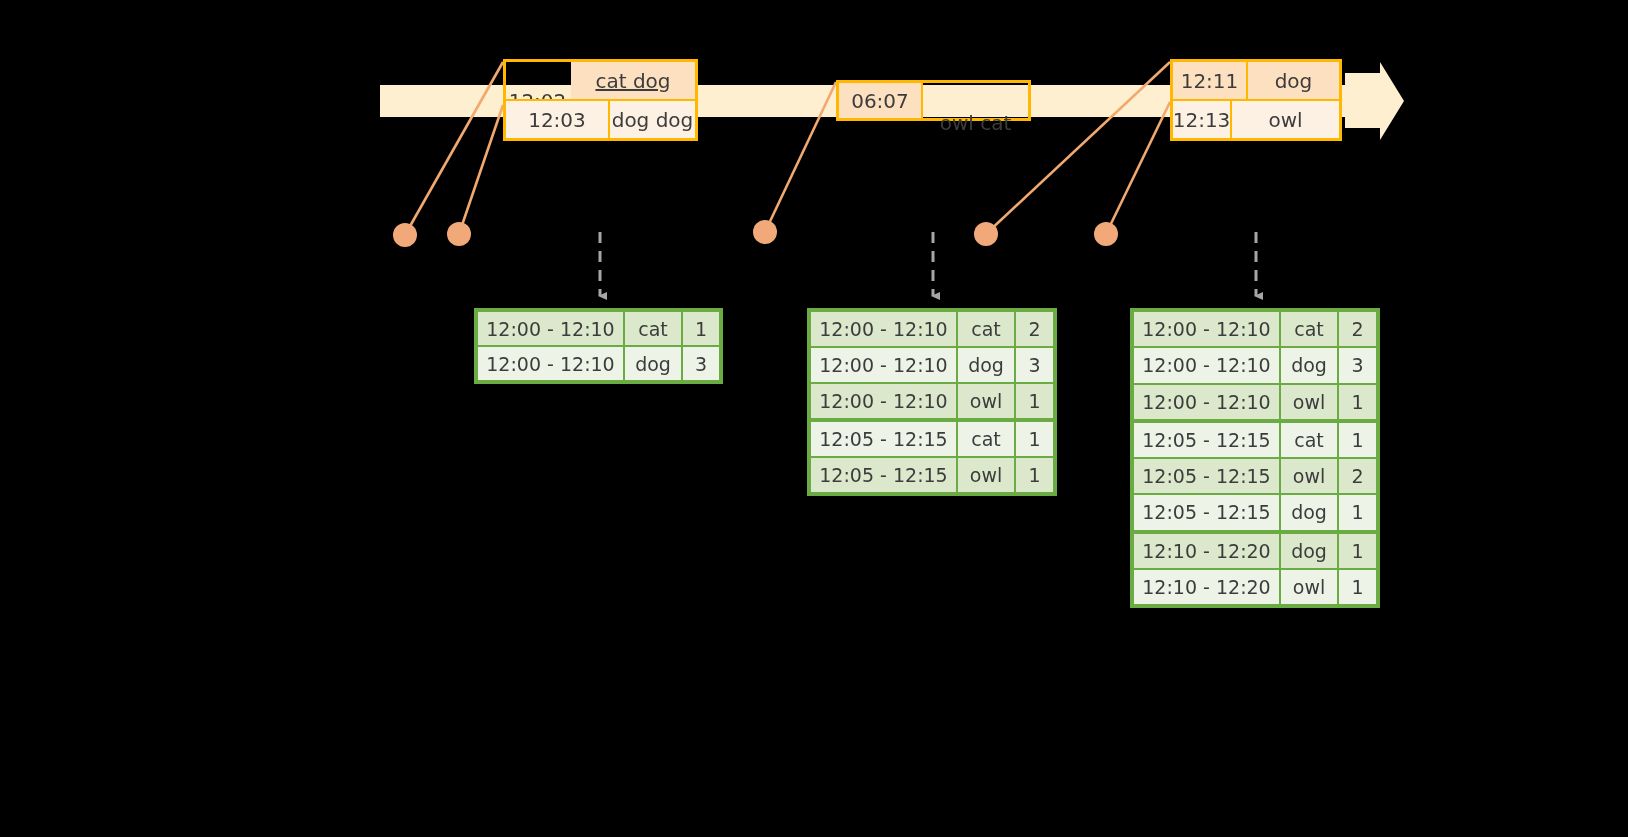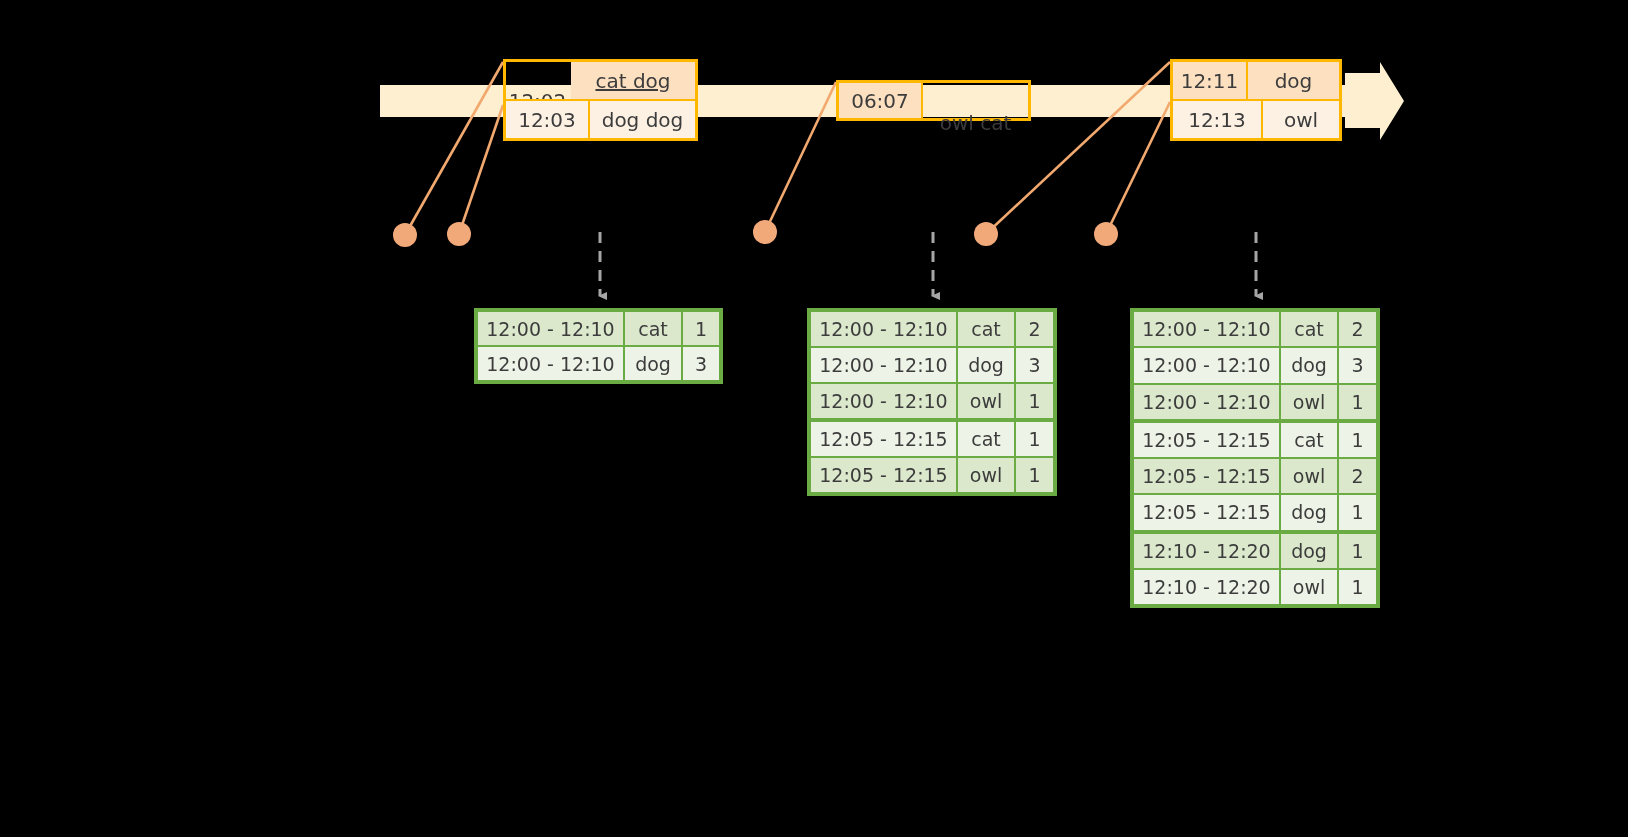--- a/index.html
+++ b/index.html
@@ -113,39 +113,39 @@
       <line x1="1256" y1="232" x2="1256" y2="296" marker-end="url(#gray-arrow)"></line>
     </g>
   </svg>
 
   <div class="evt-box" style="left:503px; top:59px; width:195px; height:82px;">
     <div class="evt-row shade-a">
       <div class="evt-cell time" style="width:65px;margin-top:39px;">12:02</div>
       <div class="evt-cell words" style="flex:1;text-decoration:underline;">cat dog</div>
     </div>
     <div class="evt-row shade-b">
-      <div class="evt-cell time" style="width:84px;">12:03</div>
+      <div class="evt-cell time" style="width:104px;">12:03</div>
       <div class="evt-cell words" style="flex:1;">dog dog</div>
     </div>
   </div>
 
   <div class="evt-box" style="left:836px; top:80px; width:195px; height:41px;">
     <div class="evt-row shade-a">
       <div class="evt-cell time" style="width:84px;">06:07</div>
       <div class="evt-cell words" style="flex:1;margin-top:40px;">owl cat</div>
     </div>
   </div>
 
   <div class="evt-box" style="left:1170px; top:59px; width:172px; height:82px;">
     <div class="evt-row shade-a">
       <div class="evt-cell time" style="width:75px;">12:11</div>
       <div class="evt-cell words" style="flex:1;">dog</div>
     </div>
     <div class="evt-row shade-b">
-      <div class="evt-cell time" style="width:90px;">12:13</div>
+      <div class="evt-cell time" style="width:59px;">12:13</div>
       <div class="evt-cell words" style="flex:1;">owl</div>
     </div>
   </div>
 
   <div class="res-table" style="left:474px; top:308px; width:249px; height:76px;">
       <div class="res-row shade-a">
         <div class="res-cell c-window" style="width: 147px;">12:00 - 12:10</div>
         <div class="res-cell c-word" style="width: 58px;">cat</div>
         <div class="res-cell c-count" style="flex: 1 1 0%;">1</div>
       </div>

